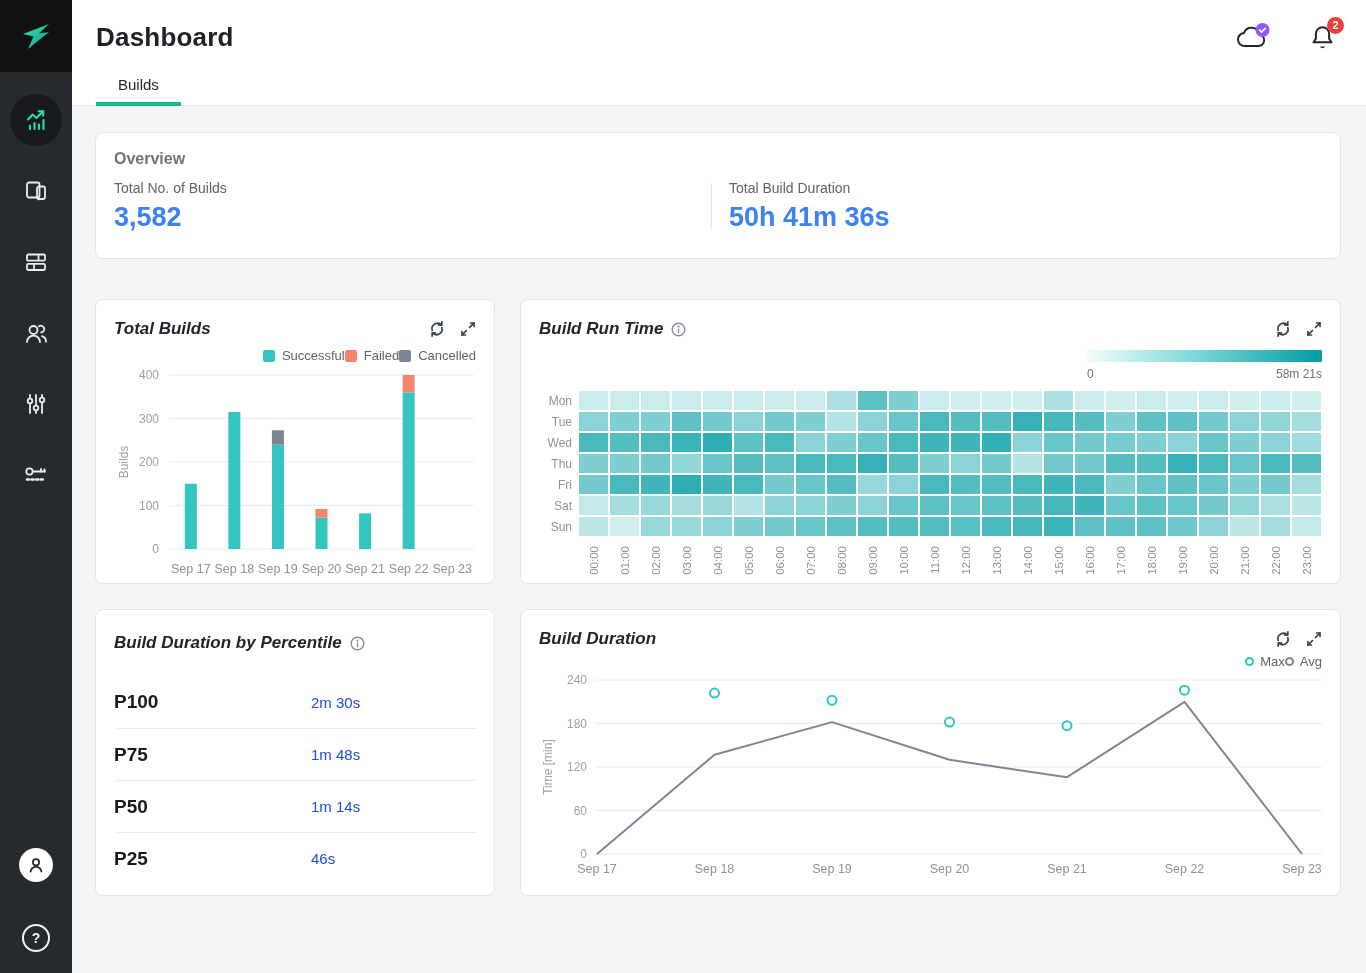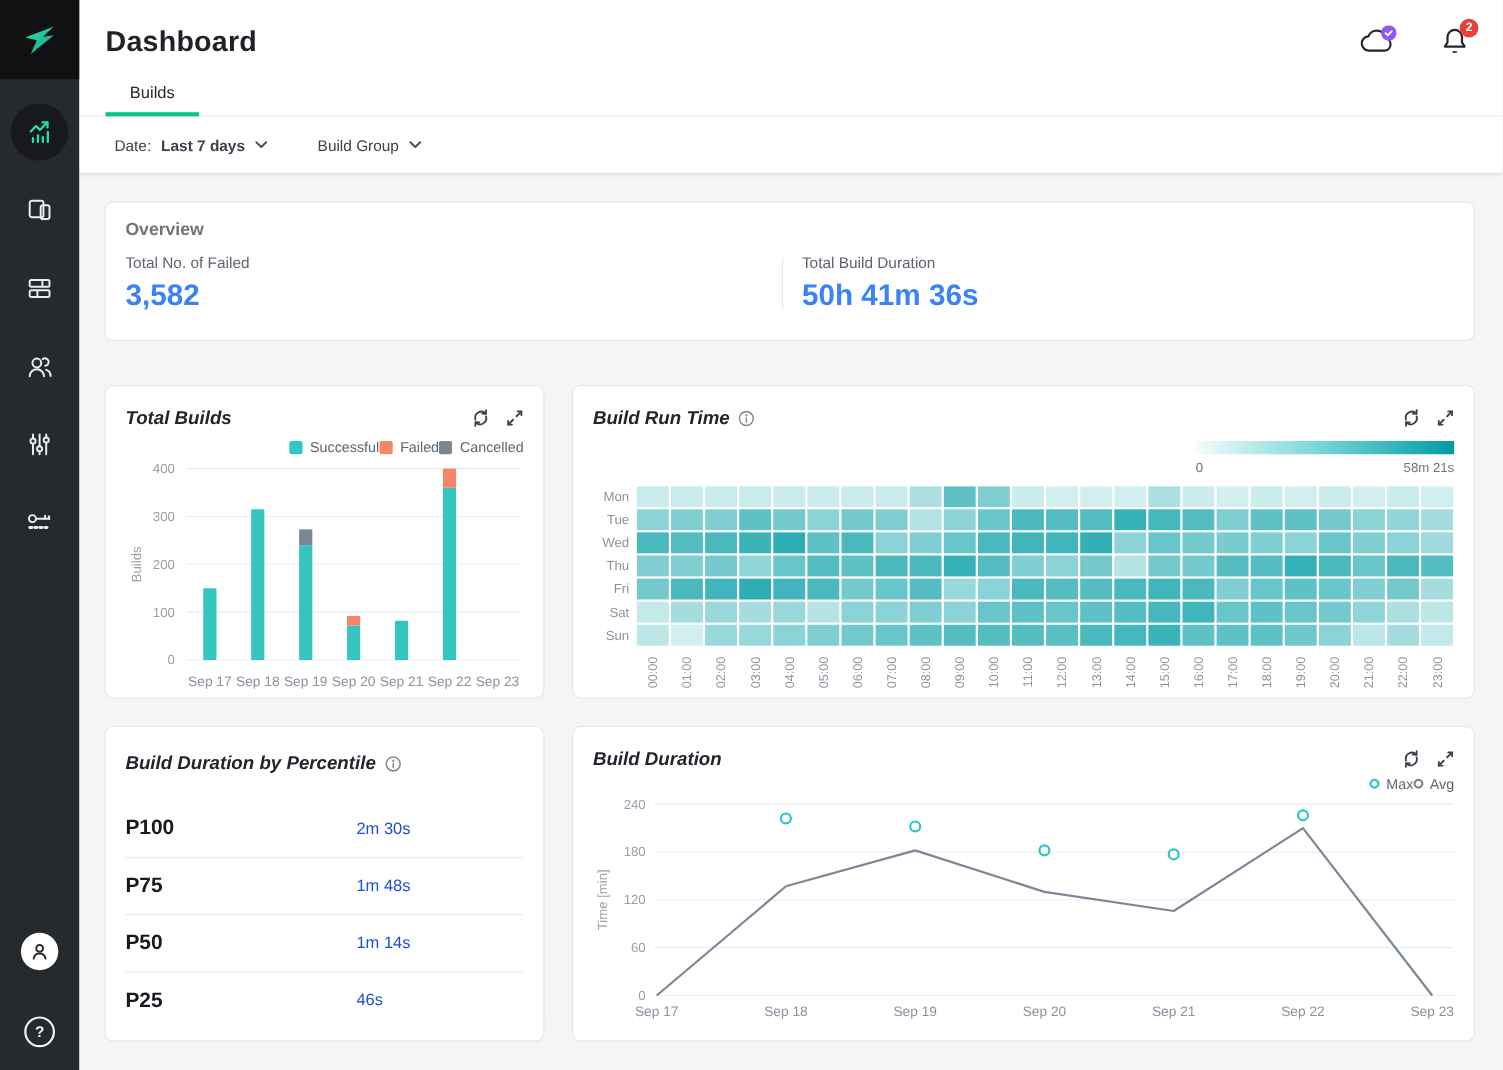--- a/index.html
+++ b/index.html
@@ -61,21 +61,21 @@
   .legend-row { display:flex; justify-content:flex-end; align-items:center; margin-top:6px; font-size:13px; color:#5C6570; }
   .legend-item { display:flex; align-items:center; }
   .swatch { width:12px; height:12px; border-radius:2px; display:inline-block; margin-right:7px; }
   .ring { width:9px; height:9px; border-radius:50%; border:2px solid; display:inline-block; margin-right:6px; background:#fff; }
 
   .scale-wrap { margin-left:auto; width:235px; margin-top:8px; }
   .scale-bar { height:12px; border-radius:1px; }
   .scale-labels { display:flex; justify-content:space-between; font-size:12px; color:#6A737E; margin-top:5px; }
 
   .percentile-card .card-head { margin-bottom:20px; }
-  .p-row { display:flex; align-items:center; height:52px;gap:13px; }
+  .p-row { display:flex; align-items:center; height:52px; }
   .p-row + .p-row { border-top:1px solid #E9ECEF; }
   .p-label { width:197px; font-size:19px; font-weight:700; color:#16191E; }
   .p-value { font-size:15px; color:#1d4ed8; }
 
   .chart-box { margin-top:2px; }
 </style>
 </head>
 <body>
 
 <div class="app">
@@ -186,43 +186,28 @@
         </div>
       </div>
     </header>
 
     <div class="tabs-row">
       <div class="tab active">
         <span>Builds</span>
       </div>
     </div>
 
-    <div class="filter-row">
-      <button class="filter">
-        <span>Date:</span>
-        <b>Last 7 days</b>
-        <svg width="11" height="7" viewBox="0 0 11 7" fill="none" stroke="#4A525C" stroke-width="1.8" stroke-linecap="round" stroke-linejoin="round">
-            <path d="M1 1.3 L5.5 5.7 L10 1.3"></path>
-          </svg>
-      </button>
-      <button class="filter">
-        <span>Build Group</span>
-        <svg width="11" height="7" viewBox="0 0 11 7" fill="none" stroke="#4A525C" stroke-width="1.8" stroke-linecap="round" stroke-linejoin="round">
-            <path d="M1 1.3 L5.5 5.7 L10 1.3"></path>
-          </svg>
-      </button>
-    </div>
 
     <div class="content">
 
       <section class="card overview-card">
         <h2>Overview</h2>
         <div class="metrics">
           <div class="metric-left">
-            <div class="metric-label">Total No. of Failed</div>
+            <div class="metric-label">Total No. of Builds</div>
             <div class="metric-value">3,582</div>
           </div>
           <div class="vdivider"></div>
           <div class="metric-right">
             <div class="metric-label">Total Build Duration</div>
             <div class="metric-value">50h 41m 36s</div>
           </div>
         </div>
       </section>
 

